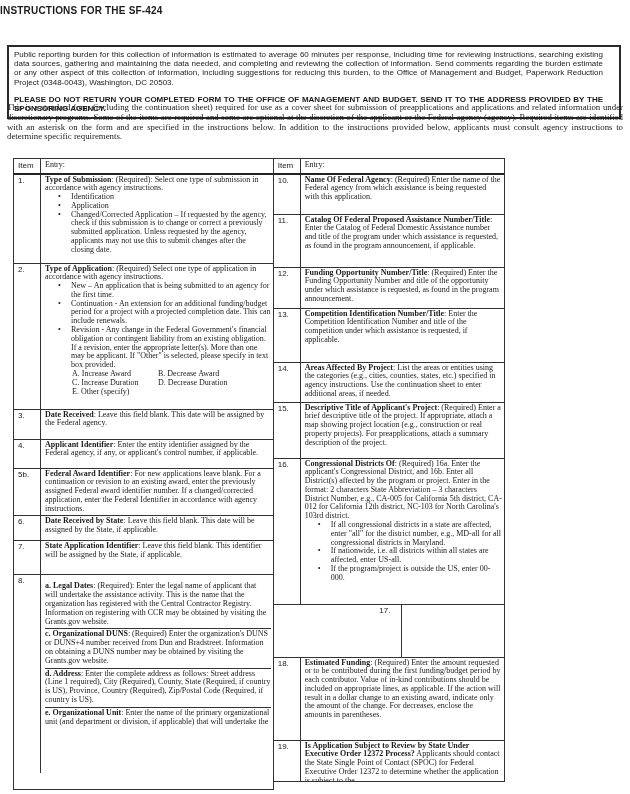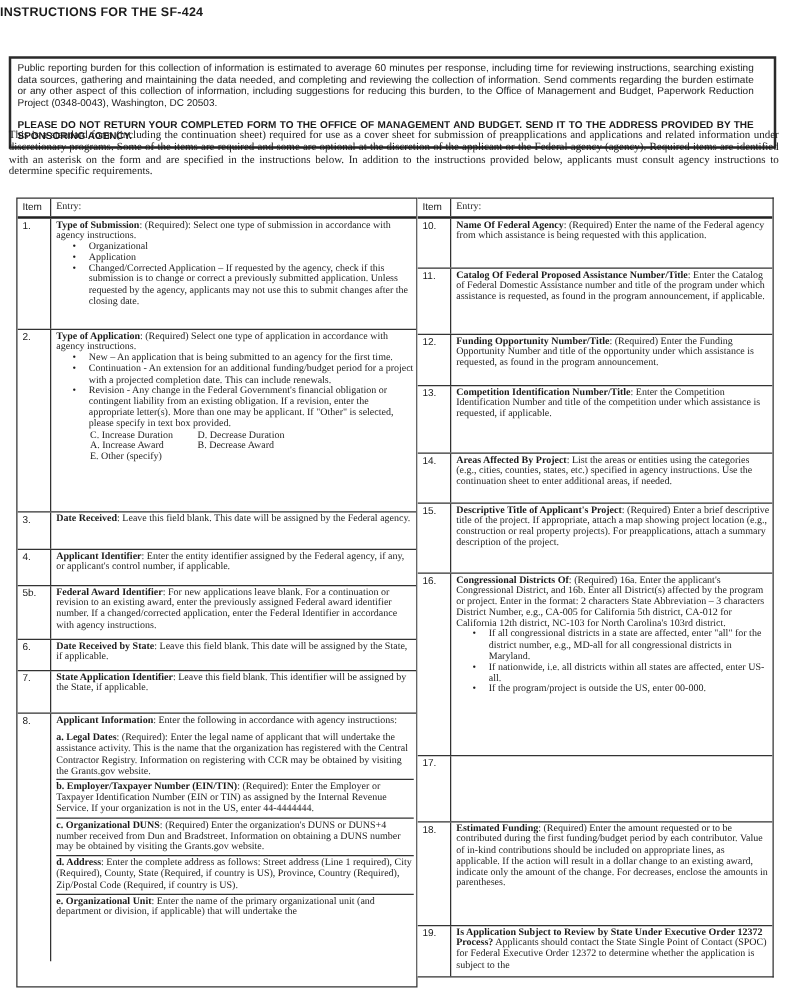--- a/index.html
+++ b/index.html
@@ -11,21 +11,21 @@
   
   .notice-box{position:absolute;top:21px;left:7px;width:614px;min-height:66px;
               border:2px solid #2a2a2a;padding:3px 16px 4px 5px;box-sizing:border-box;margin-top:24px;}
   .notice-box p{margin:0;font-size:8px;line-height:9.2px;text-align:justify;}
   .notice-box p.bold{font-weight:bold;margin-top:8px;}
   
   .intro{position:absolute;top:103px;left:7px;width:616px;margin:0;
          font-family:"Liberation Serif","DejaVu Serif",serif;
          font-size:8.8px;line-height:9.8px;text-align:justify;}
   
-  .tblwrap{position:absolute;top:158px;left:13px;width:606px;display:flex;align-items:flex-start;}
+  .tblwrap{position:absolute;top:158px;left:13px;width:492px;display:flex;align-items:flex-start;}
   .tbl{box-sizing:border-box;border:1px solid #333;overflow:hidden;background:#fff;}
   #tbl-left{width:321px;height:632px;}
   #tbl-right{width:285px;height:624px;border-left:none;}
   .trow{display:flex;border-bottom:1px solid #333;box-sizing:border-box;}
   .trow:last-child{border-bottom:none;}
   .trow.thead{border-bottom:2px solid #222;}
   .ic{flex:0 0 27px;box-sizing:border-box;border-right:1px solid #333;
       padding:1px 1px 0 4px;font-size:8px;line-height:9.5px;}
   .ec{flex:1 1 auto;box-sizing:border-box;padding:1px 2px 2px 4px;
       font-size:8px;line-height:8.8px;min-width:0;font-family:Liberation Serif, serif;}
@@ -58,21 +58,21 @@
         <div class="trow thead">
           <div class="ic">Item</div>
           <div class="ec">Entry:</div>
         </div>
         <div class="trow" style="min-height: 89px;">
           <div class="ic">1.</div>
           <div class="ec">
             <p class="pb"><b>Type of Submission</b>: (Required): Select one type of submission in accordance with agency instructions.</p>
             <div class="bul">
               <span class="dot">•</span>
-              <span>Organizational</span>
+              <span>Identification</span>
             </div>
             <div class="bul">
               <span class="dot">•</span>
               <span>Application</span>
             </div>
             <div class="bul">
               <span class="dot">•</span>
               <span>Changed/Corrected Application – If requested by the agency, check if this submission is to change or correct a previously submitted application. Unless requested by the agency, applicants may not use this to submit changes after the closing date.</span>
             </div>
           </div>
@@ -86,22 +86,22 @@
               <span>New – An application that is being submitted to an agency for the first time.</span>
             </div>
             <div class="bul">
               <span class="dot">•</span>
               <span>Continuation - An extension for an additional funding/budget period for a project with a projected completion date. This can include renewals.</span>
             </div>
             <div class="bul">
               <span class="dot">•</span>
               <span>Revision - Any change in the Federal Government's financial obligation or contingent liability from an existing obligation. If a revision, enter the appropriate letter(s).  More than one may be applicant. If "Other" is selected, please specify in text box provided.</span>
             </div>
+            <div class="pair"><span class="pl">A. Increase Award</span><span>B. Decrease Award</span></div>
             <div class="pair"><span class="pl">C. Increase Duration</span><span>D. Decrease Duration</span></div>
-            <div class="pair"><span class="pl">A. Increase Award</span><span>B. Decrease Award</span></div>
             <div class="pair"><span class="pl">E. Other (specify)</span><span></span></div>
           </div>
         </div>
         <div class="trow" style="min-height: 30px;">
           <div class="ic">3.</div>
           <div class="ec">
             <p class="pb"><b>Date Received</b>:  Leave this field blank. This date will be assigned by the Federal agency.</p>
           </div>
         </div>
         <div class="trow" style="min-height: 29px;">
@@ -124,23 +124,21 @@
         </div>
         <div class="trow" style="min-height: 34px;">
           <div class="ic">7.</div>
           <div class="ec">
             <p class="pb"><b>State Application Identifier</b>:  Leave this field blank. This identifier will be assigned by the State, if applicable.</p>
           </div>
         </div>
         <div class="trow" style="min-height: 198px;">
           <div class="ic">8.</div>
           <div class="ec">
-            <p class="pb"><b>Applicant Information</b>: Enter the following in accordance with agency instructions:</p>
             <div class="sub gap"><b>a. Legal Dates</b>: (Required): Enter the legal name of applicant that will undertake the assistance activity. This is the name that the organization has registered with the Central Contractor Registry. Information on registering with CCR may be obtained by visiting the Grants.gov website.</div>
-            <div class="sub bt"><b>b. Employer/Taxpayer Number (EIN/TIN)</b>: (Required): Enter the Employer or Taxpayer Identification Number (EIN or TIN) as assigned by the Internal Revenue Service.  If your organization is not in the US, enter 44-4444444.</div>
             <div class="sub bt"><b>c. Organizational DUNS</b>: (Required) Enter the organization's DUNS or DUNS+4 number received from Dun and Bradstreet.  Information on obtaining a DUNS number may be obtained by visiting the Grants.gov website.</div>
             <div class="sub bt"><b>d. Address</b>: Enter the complete address as follows: Street address (Line 1 required), City (Required), County, State (Required, if country is US), Province, Country (Required), Zip/Postal Code (Required, if country is US).</div>
             <div class="sub bt"><b>e. Organizational Unit</b>:  Enter the name of the primary organizational unit (and department or division, if applicable) that will undertake the</div>
           </div>
         </div>
       </div>
     <div class="tbl" id="tbl-right">
         <div class="trow thead">
           <div class="ic">Item</div>
           <div class="ec">Entry:</div>
@@ -192,21 +190,21 @@
             <div class="bul">
               <span class="dot">•</span>
               <span>If nationwide, i.e. all districts within all states are affected, enter US-all.</span>
             </div>
             <div class="bul">
               <span class="dot">•</span>
               <span>If the program/project is outside the US, enter 00-000.</span>
             </div>
           </div>
         </div>
-        <div class="trow" style="min-height: 53px;">
+        <div class="trow" style="min-height: 53px; justify-content: center;">
           <div class="ic">17.</div>
         </div>
         <div class="trow" style="min-height: 83px;">
           <div class="ic">18.</div>
           <div class="ec">
             <p class="pb"><b>Estimated Funding</b>: (Required) Enter the amount requested or to be contributed during the first funding/budget period by each contributor. Value of in-kind contributions should be included on appropriate lines, as applicable. If the action will result in a dollar change to an existing award, indicate only the amount of the change. For decreases, enclose the amounts in parentheses.</p>
           </div>
         </div>
         <div class="trow" style="min-height: 44px;">
           <div class="ic">19.</div>

